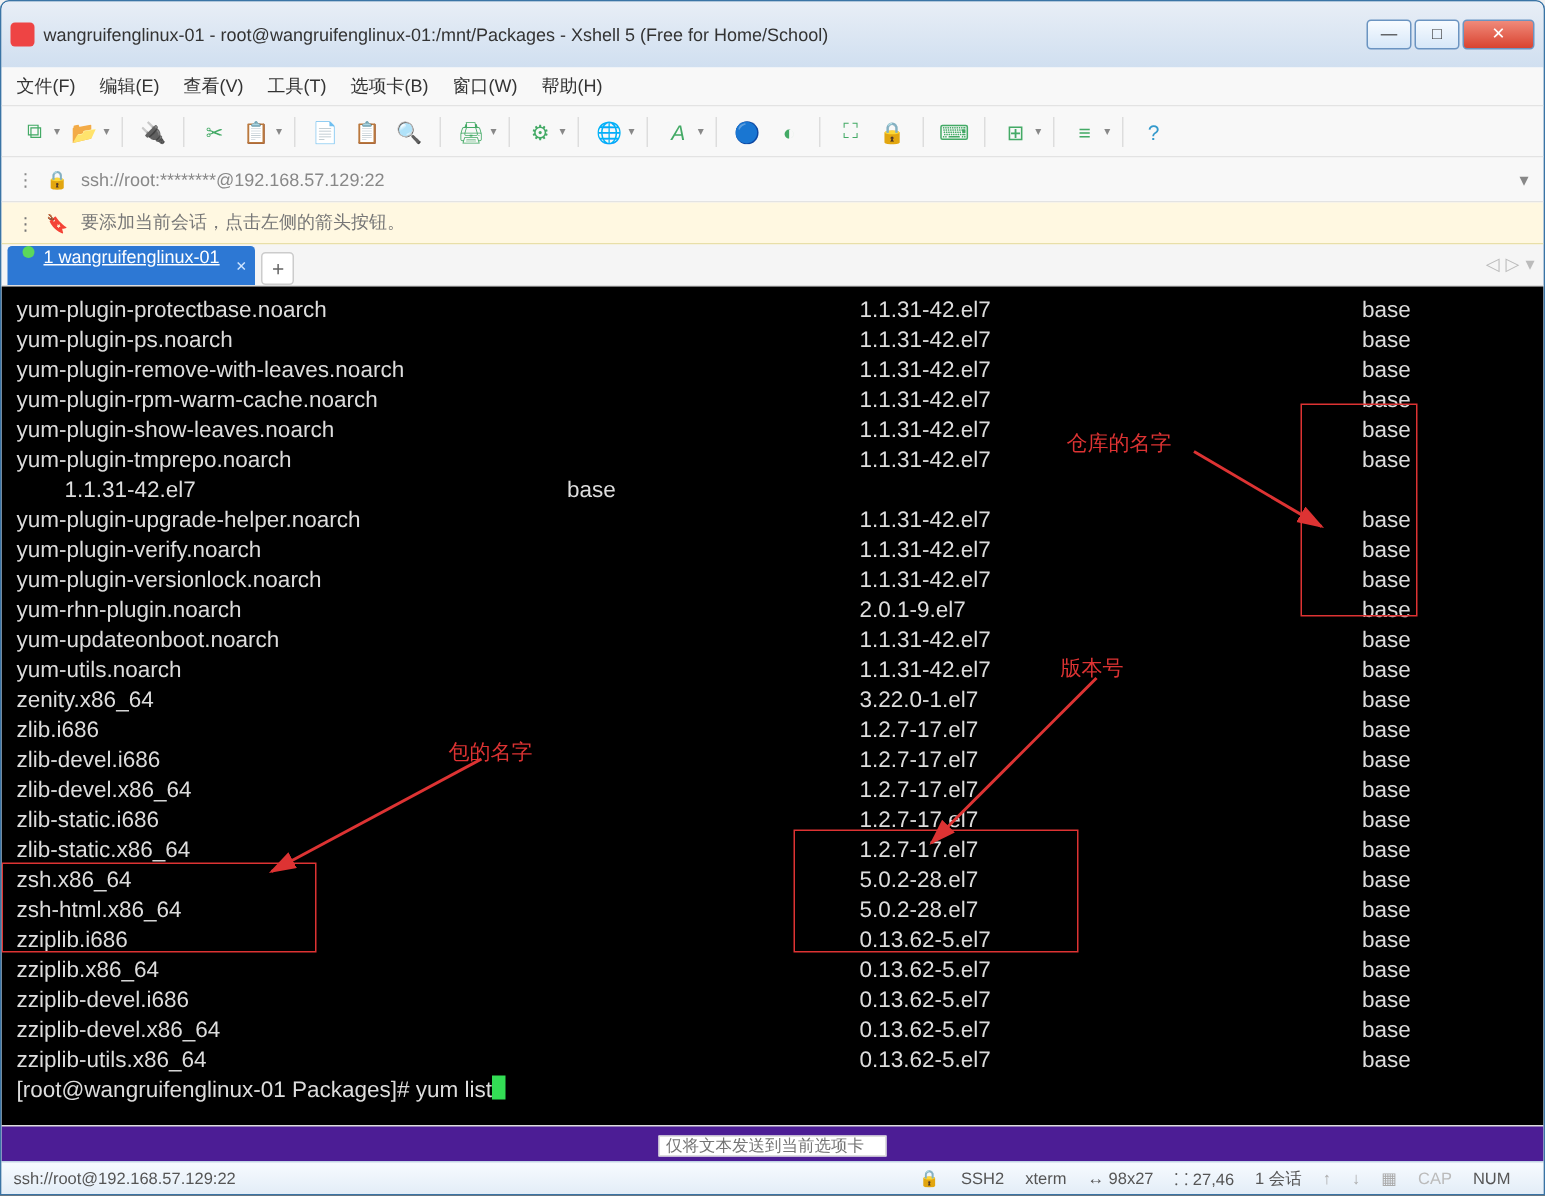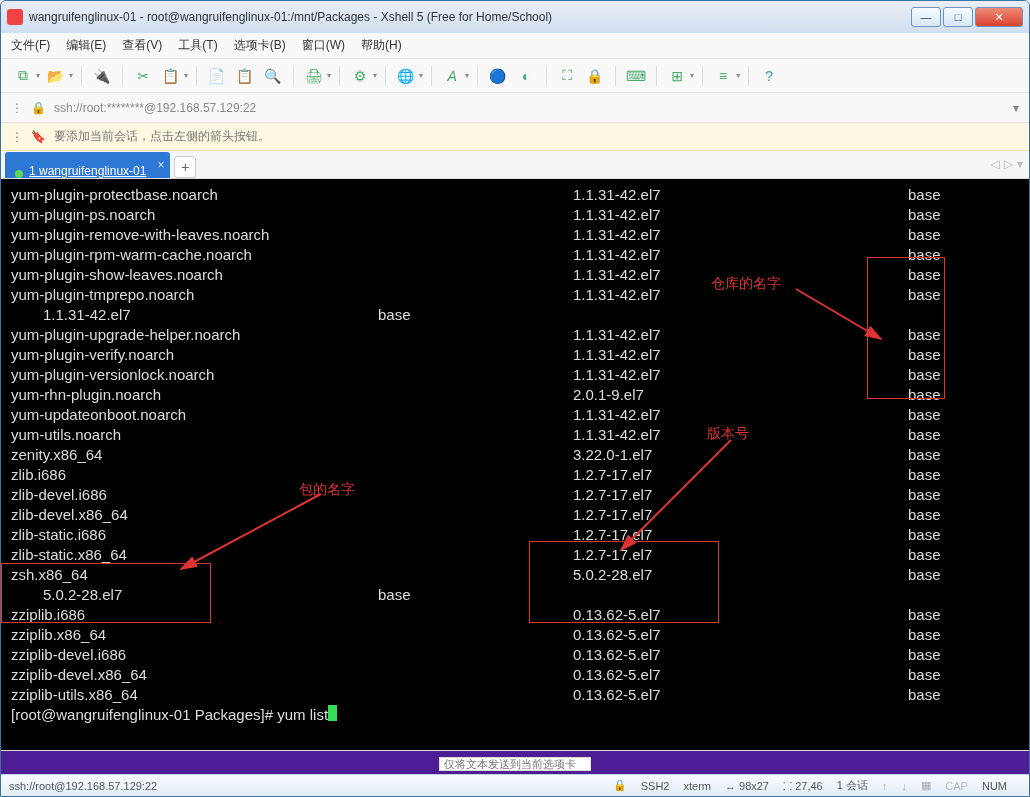--- a/index.html
+++ b/index.html
@@ -1,20 +1,20 @@
 <!DOCTYPE html>
 <html><head>
 <meta charset="utf-8">
 <style>
 * { margin: 0; padding: 0; box-sizing: border-box; font-family: "Microsoft YaHei", Tahoma, sans-serif; }
 body { background: #f0f0f0; width: 1030px; height: 797px; overflow: hidden; }
 
 
 .window { border: 1px solid #3a74a5; border-radius: 6px 6px 0 0; overflow: hidden; height: 797px; background: #fff; display: flex; flex-direction: column; }
-.titlebar { height: 32px; background: linear-gradient(#e8eef6, #d0dff0); display: flex; align-items: center; padding: 0 6px; font-size: 12px; color: #333; }
+.titlebar { height: 44px; background: linear-gradient(#e8eef6, #d0dff0); display: flex; align-items: center; padding: 0 6px; font-size: 12px; color: #333; }
 .titlebar .icon { width: 16px; height: 16px; background: #e44; border-radius: 3px; margin-right: 6px; }
 .titlebar .title { flex: 1; }
 .win-btns { display: flex; gap: 2px; }
 .win-btn { width: 30px; height: 20px; background: linear-gradient(#f7fbff,#d6e7f8); border: 1px solid #6b94c1; border-radius: 3px; text-align: center; font-size: 11px; line-height: 18px; cursor: pointer; }
 .win-btn.close { background: linear-gradient(#f08a7a,#d94330); color: #fff; width: 48px; }
 
 
 .menubar { height: 26px; background: #f8f8f8; border-bottom: 1px solid #e3e3e3; display: flex; align-items: center; padding: 0 10px; gap: 16px; font-size: 12px; color: #333; }
 .menubar > div { cursor: pointer; }
 
@@ -28,21 +28,21 @@
 .addrbar { height: 30px; background: #f8f8f8; border-bottom: 1px solid #e3e3e3; display: flex; align-items: center; padding: 0 10px; gap: 8px; font-size: 12px; color: #888; }
 .addrbar .lock { color: #aaa; }
 .addrbar .url { flex: 1; }
 .addrbar .menu { color: #888; }
 
 
 .hintbar { height: 28px; background: #fff8e1; border-bottom: 1px solid #e8dfa8; display: flex; align-items: center; padding: 0 10px; gap: 8px; font-size: 12px; color: #777; }
 
 
 .tabbar { height: 28px; background: #f5f5f5; border-bottom: 1px solid #ddd; display: flex; align-items: flex-end; padding: 0 4px; position: relative; }
-.tab { height: 26px; padding: 0 24px 0 10px; background: #2d78d4; color: #fff; font-size: 12px; display: flex; align-items: flex-end; gap: 6px; border-radius: 3px 3px 0 0; position: relative; cursor: pointer; }
+.tab { height: 26px; padding: 0 24px 0 10px; background: #2d78d4; color: #fff; font-size: 12px; display: flex; align-items: flex-start; gap: 6px; border-radius: 3px 3px 0 0; position: relative; cursor: pointer; }
 .tab .status { width: 8px; height: 8px; background: #5bd85b; border-radius: 50%; }
 .tab .closex { position: absolute; right: 6px; top: 6px; color: #cfe5ff; font-size: 12px; }
 .newtab { width: 22px; height: 22px; margin-left: 4px; border: 1px solid #ccc; border-radius: 3px; background: #fff; text-align: center; line-height: 20px; font-size: 14px; color: #666; cursor: pointer; }
 .tabnav { position: absolute; right: 6px; top: 6px; display: flex; gap: 4px; font-size: 12px; color: #bbb; }
 
 
 .terminal { flex: 1; background: #000; color: #ddd; font-family: Consolas, "Courier New", monospace; font-size: 15px; line-height: 20px; padding: 6px 10px; overflow: hidden; position: relative; }
 .row { display: flex; white-space: pre; }
 .c-name { width: 530px; }
 .c-ver { width: 335px; margin-left: 32px; }
@@ -178,21 +178,21 @@
       <div class="row"><span class="c-name">yum-rhn-plugin.noarch</span><span class="c-ver">2.0.1-9.el7</span><span class="c-repo">base</span></div>
       <div class="row"><span class="c-name">yum-updateonboot.noarch</span><span class="c-ver">1.1.31-42.el7</span><span class="c-repo">base</span></div>
       <div class="row"><span class="c-name">yum-utils.noarch</span><span class="c-ver">1.1.31-42.el7</span><span class="c-repo">base</span></div>
       <div class="row"><span class="c-name">zenity.x86_64</span><span class="c-ver">3.22.0-1.el7</span><span class="c-repo">base</span></div>
       <div class="row"><span class="c-name">zlib.i686</span><span class="c-ver">1.2.7-17.el7</span><span class="c-repo">base</span></div>
       <div class="row"><span class="c-name">zlib-devel.i686</span><span class="c-ver">1.2.7-17.el7</span><span class="c-repo">base</span></div>
       <div class="row"><span class="c-name">zlib-devel.x86_64</span><span class="c-ver">1.2.7-17.el7</span><span class="c-repo">base</span></div>
       <div class="row"><span class="c-name">zlib-static.i686</span><span class="c-ver">1.2.7-17.el7</span><span class="c-repo">base</span></div>
       <div class="row"><span class="c-name">zlib-static.x86_64</span><span class="c-ver">1.2.7-17.el7</span><span class="c-repo">base</span></div>
       <div class="row"><span class="c-name">zsh.x86_64</span><span class="c-ver">5.0.2-28.el7</span><span class="c-repo">base</span></div>
-      <div class="row"><span class="c-ver">5.0.2-28.el7</span><span class="c-repo">base</span></div>
+      <div class="row"><span class="c-name">zsh-html.x86_64</span><span class="c-ver">5.0.2-28.el7</span><span class="c-repo">base</span></div>
       <div class="row"><span class="c-name">zziplib.i686</span><span class="c-ver">0.13.62-5.el7</span><span class="c-repo">base</span></div>
       <div class="row"><span class="c-name">zziplib.x86_64</span><span class="c-ver">0.13.62-5.el7</span><span class="c-repo">base</span></div>
       <div class="row"><span class="c-name">zziplib-devel.i686</span><span class="c-ver">0.13.62-5.el7</span><span class="c-repo">base</span></div>
       <div class="row"><span class="c-name">zziplib-devel.x86_64</span><span class="c-ver">0.13.62-5.el7</span><span class="c-repo">base</span></div>
       <div class="row"><span class="c-name">zziplib-utils.x86_64</span><span class="c-ver">0.13.62-5.el7</span><span class="c-repo">base</span></div>
       <div class="row prompt"><span>[root@wangruifenglinux-01 Packages]# yum list</span><span class="cursor"></span></div>
 
     <div class="redbox" style="left:0px; top:384px; width:210px; height:60px;"></div>
     <div class="redbox" style="left:528px; top:362px; width:190px; height:82px;"></div>
     <div class="redbox" style="left:866px; top:78px; width:78px; height:142px;"></div>

